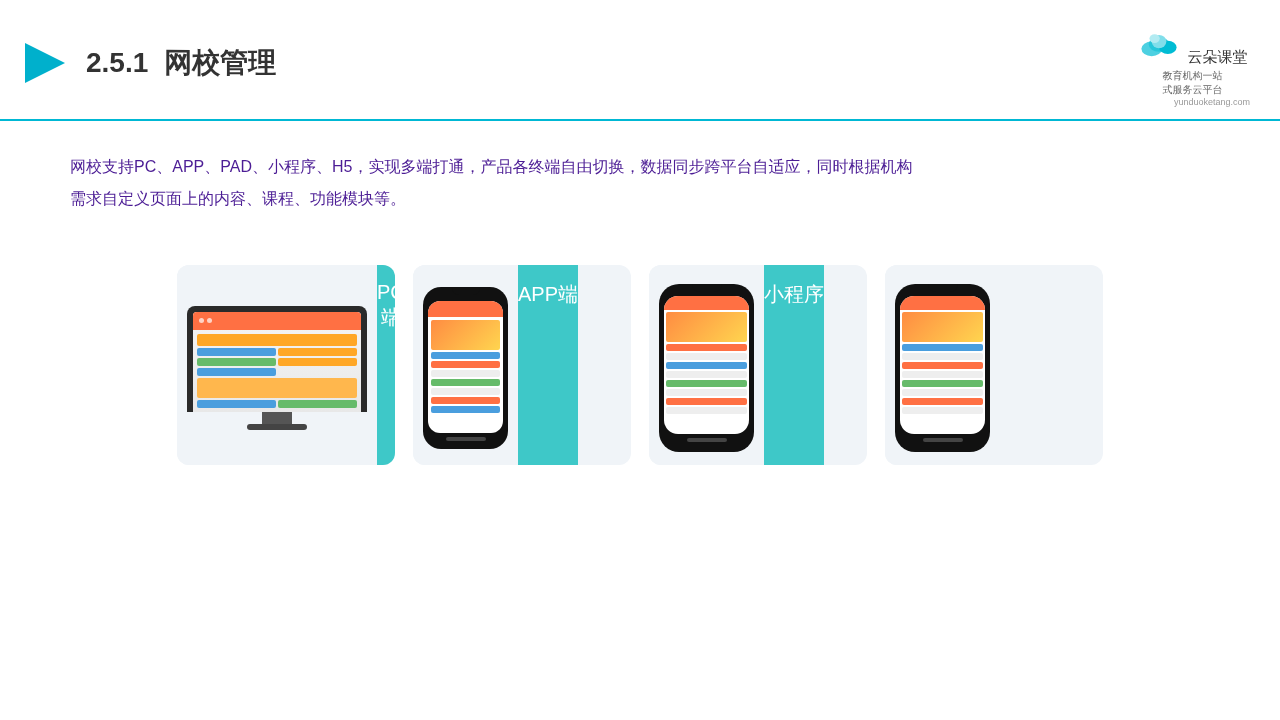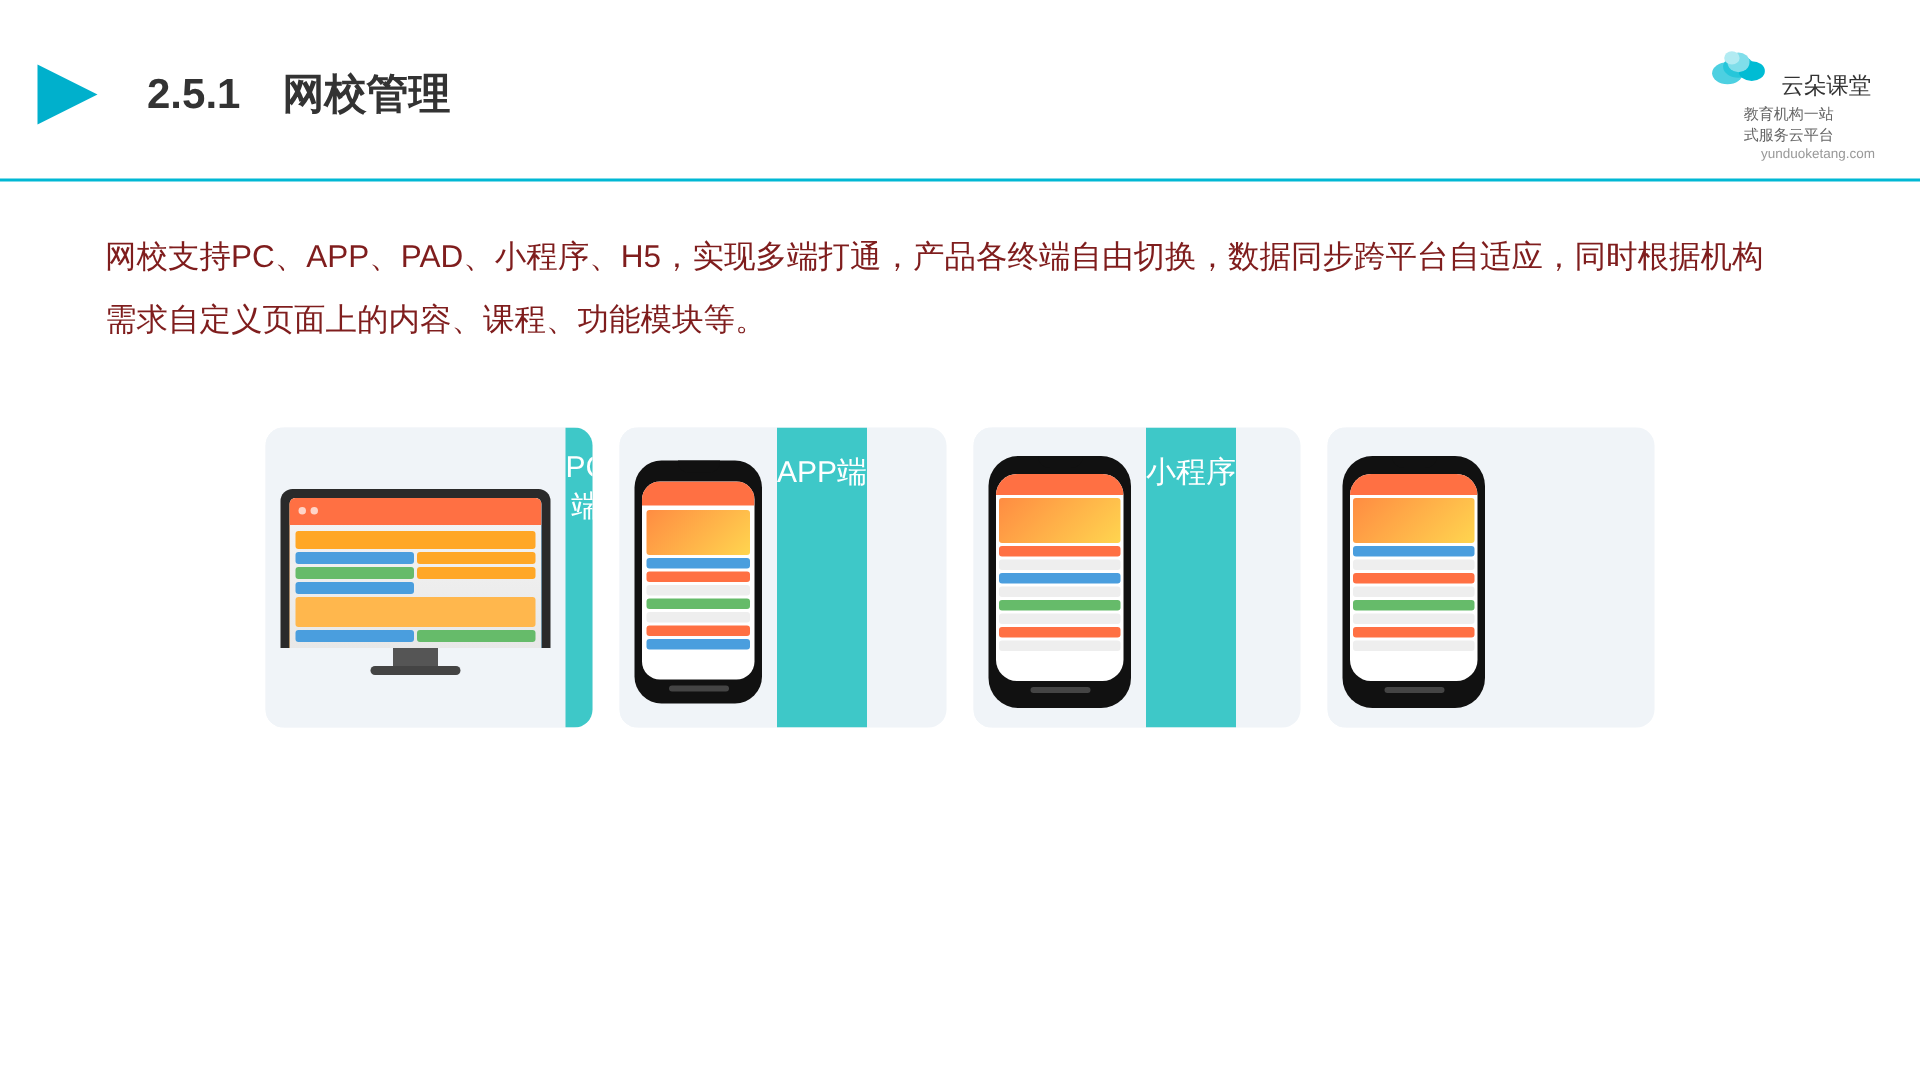--- a/index.html
+++ b/index.html
@@ -16,21 +16,21 @@
     .header {
       display: flex;
       align-items: center;
       justify-content: space-between;
       padding: 18px 30px 12px 20px;
       border-bottom: 2px solid #00b8d4;
     }
     .header-left {
       display: flex;
       align-items: center;
-      gap: 28px;
+      gap: 16px;
     }
     .play-icon {
       width: 50px;
       height: 50px;
     }
     .page-title {
       font-size: 28px;
       font-weight: bold;
       color: #333;
     }
@@ -58,22 +58,22 @@
     }
     .logo-url {
       font-size: 9px;
       color: #999;
       margin-left: 39px;
     }
 
     
     .description {
       padding: 30px 70px 10px 70px;
-      font-size: 21px;
-      color: #7f1d1d;
+      font-size: 16px;
+      color: #4c1d95;
       line-height: 2;
     }
 
     
     .cards-container {
       display: flex;
       justify-content: center;
       gap: 18px;
       padding: 30px 50px 0 50px;
       margin-top: 10px;

